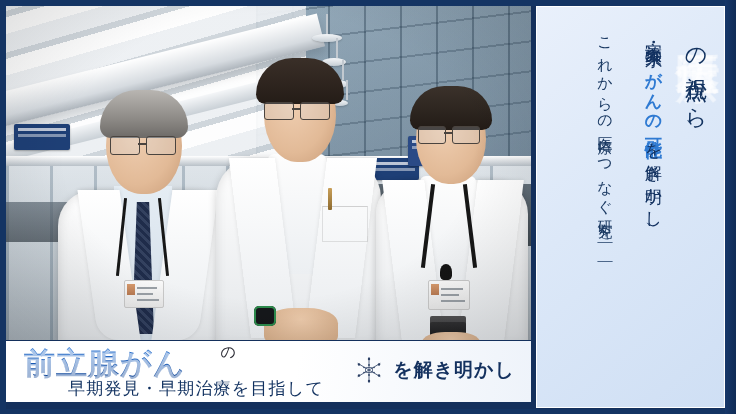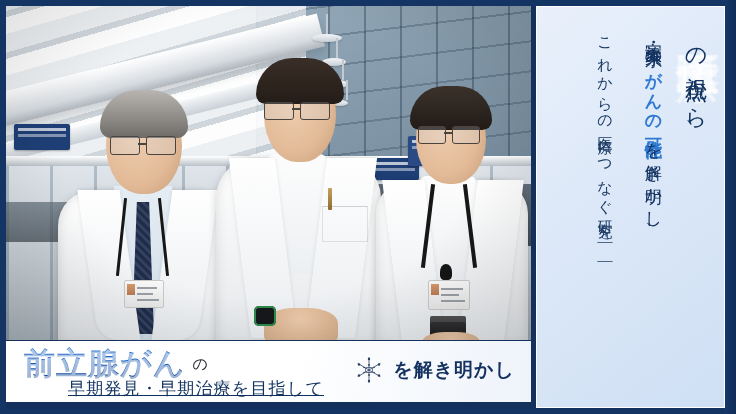--- a/index.html
+++ b/index.html
@@ -277,21 +277,22 @@
     top: 341px;
     width: 525px;
     height: 61px;
     background: linear-gradient(100deg,#ffffff 0%, #ffffff 55%, #eef3fa 100%);
     z-index: 20;
   }
   #banner-line1 {
     position: absolute;
     left: 18px; top: 2px;
     display: flex;
-    align-items: center;
+    align-items: flex-start;
+    gap: 28px;
   }
   .b-main {
     font-family: "Liberation Serif", "DejaVu Serif", serif;
     font-size: 31px;
     font-weight: 700;
     letter-spacing: 1px;
     color: #1b5bbf;
     background: linear-gradient(180deg,#3f86e0 0%, #1453ad 55%, #0d3c86 100%);
     -webkit-background-clip: text;
     background-clip: text;
@@ -304,21 +305,20 @@
     margin-left: 7px;
     font-family: "Liberation Serif", serif;
   }
   #banner-line2 {
     position: absolute;
     left: 62px; top: 36px;
     font-size: 17px;
     letter-spacing: 1.2px;
     color: #10305f;
     font-family: "Liberation Serif", "DejaVu Serif", serif;
-    text-decoration: underline;
   }
   #brand {
     position: absolute;
     right: 16px; top: 14px;
     display: flex;
     align-items: center;
     gap: 9px;
   }
   #brand-name {
     font-size: 19px;

